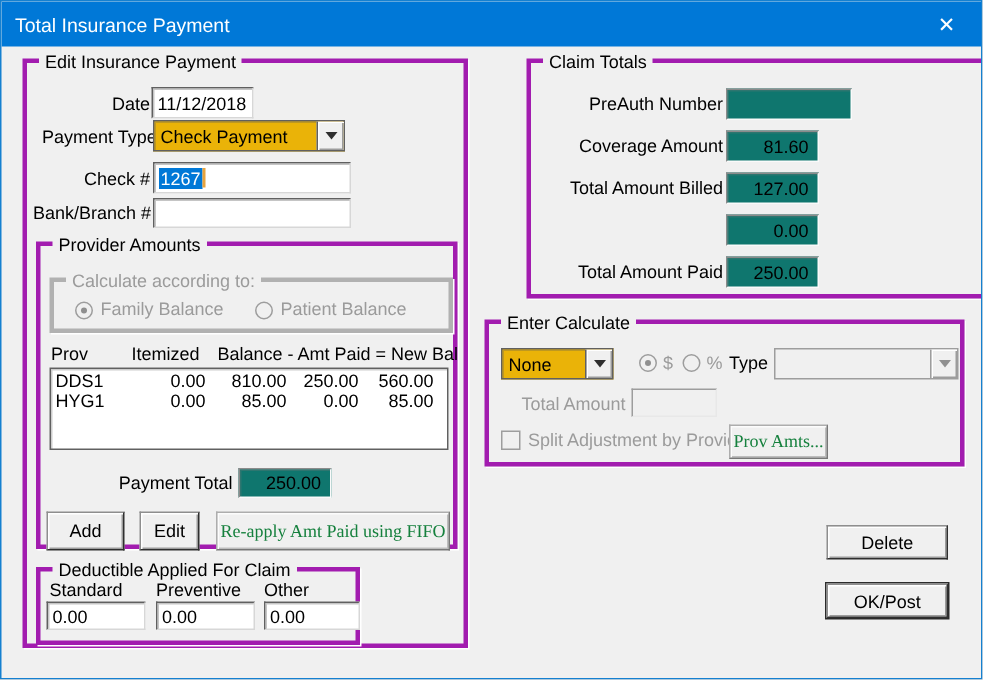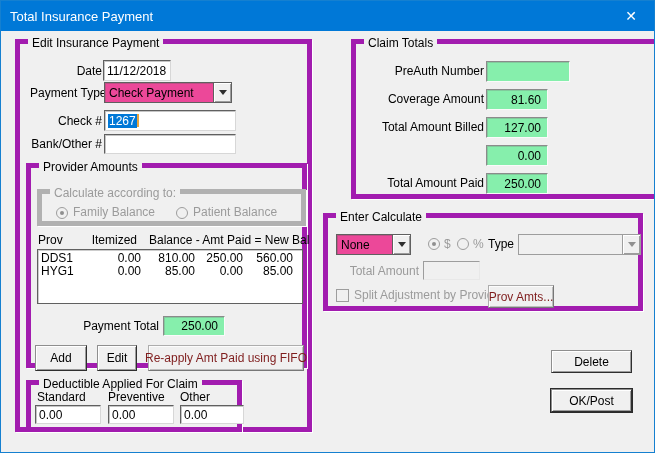--- a/index.html
+++ b/index.html
@@ -13,61 +13,62 @@
     position:absolute;left:0;top:0;right:0;height:30px;background:#0078d7;
     color:#fff;display:flex;align-items:center;padding-left:9px;font-size:13px;
     box-sizing:border-box;
   }
   .closebtn{
     position:absolute;right:0;top:0;width:46px;height:30px;display:flex;
     align-items:center;justify-content:center;color:#fff;font-size:14px;
     font-weight:300;cursor:default;
   }
   .grp{
-    position:absolute;border:5px solid #a21caf;box-shadow:1px 1px 0 #ffffff;
+    position:absolute;border:3px solid #a21caf;box-shadow:1px 1px 0 #ffffff;
     box-sizing:border-box;
   }
   .grp-label{
     position:absolute;top:-8px;left:8px;background:#f0f0f0;padding:0 4px;
     line-height:15px;white-space:nowrap;
   }
   .lbl{position:absolute;white-space:nowrap;line-height:15px;}
   .lbl.r{text-align:right;}
   .gray{color:#9b9b9b;}
   .field{
     position:absolute;background:#fff;border:1px solid;box-sizing:border-box;
     border-color:#606060 #d7d7d7 #d7d7d7 #606060;
     box-shadow:inset 1px 1px 0 rgba(90,90,90,.35);
     display:flex;align-items:center;padding:0 3px;overflow:hidden;white-space:nowrap;
   }
   .field.ro{
-    background:#86efac;border-color:#8b8b8b #fafafa #fafafa #8b8b8b;
+    background:#0f766e;border-color:#8b8b8b #fafafa #fafafa #8b8b8b;
     box-shadow:inset 1px 1px 0 rgba(120,120,120,.3);
   }
   .field.dis{
     background:#f0f0f0;border-color:#9d9d9d #e8e8e8 #e8e8e8 #9d9d9d;
     box-shadow:none;
   }
   .field.num{justify-content:flex-end;padding-right:6px;}
   .sel{background:#0078d7;color:#fff;padding:0 1px;}
   .caret{display:inline-block;width:2px;height:13px;background:#e8a33d;}
   .btn{
     position:absolute;background:#f0f0f0;border:1px solid;box-sizing:border-box;
     border-color:#8e8e8e #2f2f2f #2f2f2f #8e8e8e;
     box-shadow:inset 1px 1px 0 #ffffff,inset -1px -1px 0 #9c9c9c;
     display:flex;align-items:center;justify-content:center;white-space:nowrap;
     cursor:default;
   }
   .btn.default{box-shadow:0 0 0 1px #2b2b2b,inset 1px 1px 0 #ffffff,inset -1px -1px 0 #9c9c9c;}
   .btn.dis{
-    color:#7f1d1d;border-color:#adadad #777 #777 #adadad;
+    color:#15803d;border-color:#adadad #777 #777 #adadad;
     box-shadow:inset 1px 1px 0 #fcfcfc,inset -1px -1px 0 #bdbdbd;
+    font-family:Liberation Serif, serif;
   }
   .combo{
-    position:absolute;background:#ec4899;border:1px solid #606060;box-sizing:border-box;
+    position:absolute;background:#eab308;border:1px solid #606060;box-sizing:border-box;
     display:flex;align-items:stretch;box-shadow:inset 1px 1px 0 rgba(90,90,90,.3);
   }
   .combo .txt{flex:1;display:flex;align-items:center;padding-left:4px;white-space:nowrap;overflow:hidden;}
   .combo .arrow-btn{
     width:17px;background:#f0f0f0;border-left:1px solid #606060;
     display:flex;align-items:center;justify-content:center;
     box-shadow:inset 1px 1px 0 #fff,inset -1px -1px 0 #9c9c9c;
   }
   .tri{width:0;height:0;border-left:4px solid transparent;border-right:4px solid transparent;border-top:5px solid #2e2e2e;}
   .combo.dis{background:#f0f0f0;border-color:#9d9d9d;box-shadow:none;}
@@ -123,21 +124,21 @@
           <span class="tri"></span>
         </span>
     </div>
 
     <span class="lbl r" style="left:10px;top:70px;width:72px;">Check #</span>
     <div class="field" style="left:84px;top:66px;width:132px;height:21px;">
       <span class="sel">1267</span>
         <span class="caret"></span>
     </div>
 
-    <span class="lbl r" style="left:4px;top:93px;width:78px;">Bank/Other #</span>
+    <span class="lbl r" style="left:4px;top:93px;width:78px;">Bank/Branch #</span>
     <div class="field" style="left:84px;top:90px;width:132px;height:20px;">
       <span></span>
     </div>
 
     <div class="grp" style="left:6px;top:119px;width:281px;height:205px;">
       <span class="grp-label">Provider Amounts</span>
 
       <div class="grp" style="left:6px;top:21px;width:269px;height:37px;border-color:#b1b1b1;">
         <span class="grp-label gray">Calculate according to:</span>
         <span class="radio dis checked" style="left:14px;top:13px;"></span>

